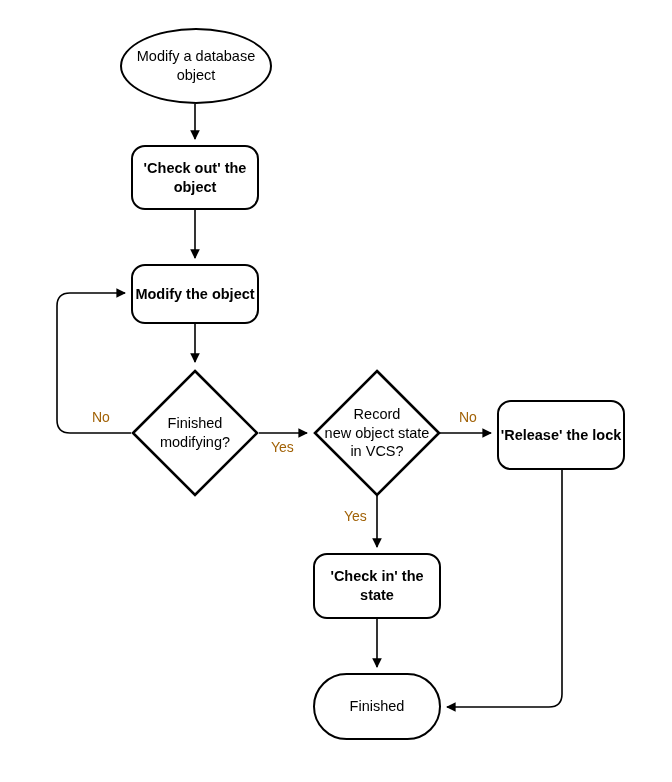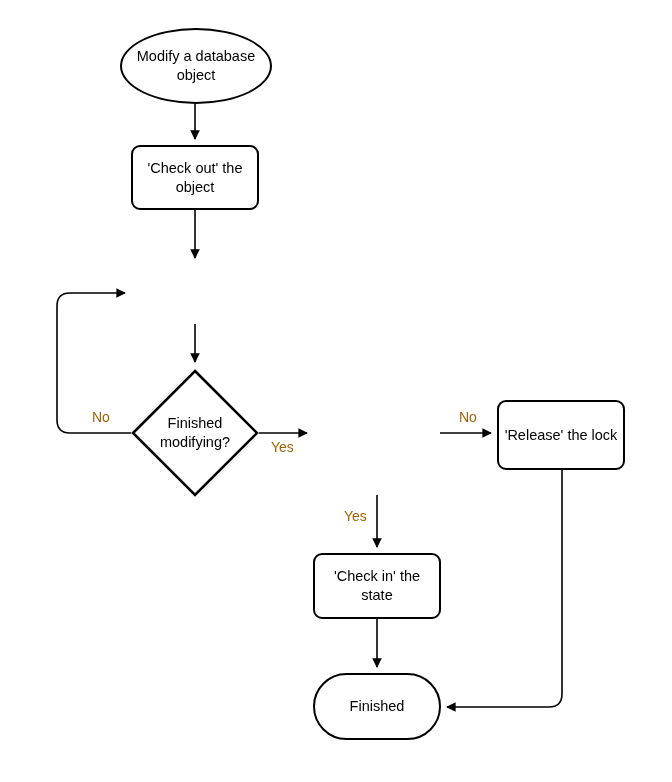--- a/index.html
+++ b/index.html
@@ -38,21 +38,22 @@
     line-height: 1.28;
     background: #ffffff;
     border: 2.6px solid #000000;
     white-space: pre-line;
   }
   .node.terminal-start {
     border-radius: 50%;
     border-width: 2.6px;
   }
   .node.process {
-    border-radius: 9px;
+    border-radius: 14px;
+    font-weight: bold;
   }
   .node.terminal-end {
     border-radius: 999px;
   }
   .diamond-wrap {
     position: absolute;
   }
   .diamond-shape {
     position: absolute;
     left: 0;
@@ -109,29 +110,38 @@
 
     <path d="M 562 470 L 562 694 Q 562 707 549 707 L 447 707" stroke="#000000" stroke-width="1.6" fill="none" marker-end="url(#arrow)"></path>
   </svg>
 
   <div class="node terminal-start" style="left:120px; top:28px; width:152px; height:76px;">Modify a database
 object</div>
 
   <div class="node process" style="left:131px; top:145px; width:128px; height:65px;">'Check out' the
 object</div>
 
+  <div class="node process" style="left:131px; top:264px; width:128px; height:60px;">Modify the object</div>
 
   <div class="diamond-wrap" style="left:131px; top:369px; width:128px; height:128px;">
     <svg class="diamond-shape" width="128" height="128" viewBox="0 0 128 128" xmlns="http://www.w3.org/2000/svg">
       <polygon points="64,2 126,64 64,126 2,64" fill="#ffffff" stroke="#000000" stroke-width="2.6"></polygon>
     </svg>
     <div class="diamond-label">Finished
 modifying?</div>
   </div>
 
+  <div class="diamond-wrap" style="left:313px; top:369px; width:128px; height:128px;">
+    <svg class="diamond-shape" width="128" height="128" viewBox="0 0 128 128" xmlns="http://www.w3.org/2000/svg">
+      <polygon points="64,2 126,64 64,126 2,64" fill="#ffffff" stroke="#000000" stroke-width="2.6"></polygon>
+    </svg>
+    <div class="diamond-label">Record
+new object state
+in VCS?</div>
+  </div>
 
   <div class="node process" style="left:497px; top:400px; width:128px; height:70px;">'Release' the lock</div>
 
   <div class="node process" style="left:313px; top:553px; width:128px; height:66px;">'Check in' the
 state</div>
 
   <div class="node terminal-end" style="left:313px; top:673px; width:128px; height:67px;">Finished</div>
 
   <div class="edge-label" style="left:92px; top:410px;">No</div>
 

